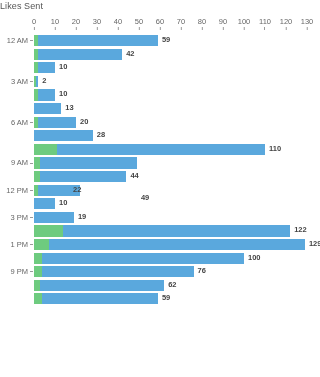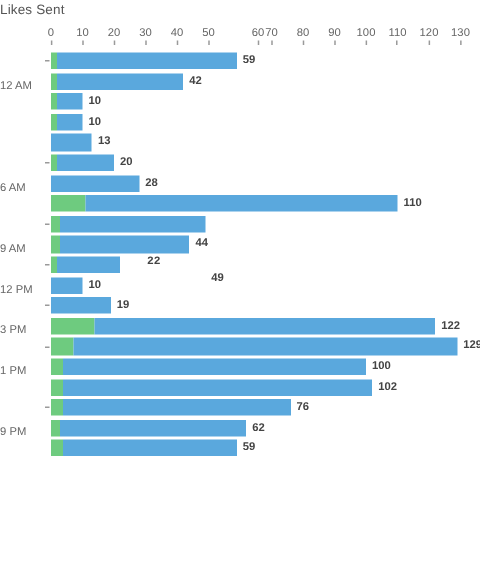--- a/index.html
+++ b/index.html
@@ -52,23 +52,23 @@
     left:0;top:34px;
     width:320px;height:343px;
   }
   .row{
     position:relative;
     height:13.6px;
     width:320px;
   }
   .row-label{
     position:absolute;
-    left:0;top:16px;
+    left:0;top:0;
     width:28px;
-    text-align:left;
+    text-align:right;
     font-size:7.5px;
     line-height:13.6px;
     color:#666666;
     white-space:nowrap;
   }
   .row-tick{
     position:absolute;
     left:30px;
     top:6.3px;
     width:3px;height:1px;
@@ -124,21 +124,21 @@
         <span class="tick-mark"></span>
       </div>
       <div class="tick" style="left: 84px;">
         <span class="tick-label">40</span>
         <span class="tick-mark"></span>
       </div>
       <div class="tick" style="left: 105px;">
         <span class="tick-label">50</span>
         <span class="tick-mark"></span>
       </div>
-      <div class="tick" style="left: 126px; margin-left: 12px;">
+      <div class="tick" style="left: 126px;">
         <span class="tick-label">60</span>
         <span class="tick-mark"></span>
       </div>
       <div class="tick" style="left: 147px;">
         <span class="tick-label">70</span>
         <span class="tick-mark"></span>
       </div>
       <div class="tick" style="left: 168px;">
         <span class="tick-label">80</span>
         <span class="tick-mark"></span>
@@ -174,20 +174,26 @@
       </div>
       <div class="row">
         <div class="bar-wrap"><span class="seg seg-green" style="width: 4.2px;"></span><span class="seg seg-blue" style="width: 84px;"></span></div>
         <div class="bar-value" style="left: 126.2px;">42</div>
       </div>
       <div class="row">
         <div class="bar-wrap"><span class="seg seg-green" style="width: 4.2px;"></span><span class="seg seg-blue" style="width: 16.8px;"></span></div>
         <div class="bar-value" style="left: 59px;">10</div>
       </div>
       <div class="row">
+        <div class="row-label">3 AM</div>
+        <div class="row-tick"></div>
+        <div class="bar-wrap"><span class="seg seg-green" style="width: 2.1px;"></span><span class="seg seg-blue" style="width: 2.1px;"></span></div>
+        <div class="bar-value" style="left: 42.2px;">2</div>
+      </div>
+      <div class="row">
         <div class="bar-wrap"><span class="seg seg-green" style="width: 4.2px;"></span><span class="seg seg-blue" style="width: 16.8px;"></span></div>
         <div class="bar-value" style="left: 59px;">10</div>
       </div>
       <div class="row">
         <div class="bar-wrap"><span class="seg seg-blue" style="width: 27.3px;"></span></div>
         <div class="bar-value" style="left: 65.3px;">13</div>
       </div>
       <div class="row">
         <div class="row-label">6 AM</div>
         <div class="row-tick"></div>
@@ -209,21 +215,21 @@
         <div class="bar-value" style="left: 140.9px; margin-top: 36px;">49</div>
       </div>
       <div class="row">
         <div class="bar-wrap"><span class="seg seg-green" style="width: 6.3px;"></span><span class="seg seg-blue" style="width: 86.1px;"></span></div>
         <div class="bar-value" style="left: 130.4px;">44</div>
       </div>
       <div class="row">
         <div class="row-label">12 PM</div>
         <div class="row-tick"></div>
         <div class="bar-wrap"><span class="seg seg-green" style="width: 4.2px;"></span><span class="seg seg-blue" style="width: 42px;"></span></div>
-        <div class="bar-value" style="left: 98px; font-family: Liberation Mono, monospace;">22</div>
+        <div class="bar-value" style="left: 73px;">22</div>
       </div>
       <div class="row">
         <div class="bar-wrap"><span class="seg seg-blue" style="width: 21px;"></span></div>
         <div class="bar-value" style="left: 59px;">10</div>
       </div>
       <div class="row">
         <div class="row-label">3 PM</div>
         <div class="row-tick"></div>
         <div class="bar-wrap"><span class="seg seg-blue" style="width: 39.9px;"></span></div>
         <div class="bar-value" style="left: 77.9px;">19</div>
@@ -236,24 +242,20 @@
         <div class="row-label">1 PM</div>
         <div class="row-tick"></div>
         <div class="bar-wrap"><span class="seg seg-green" style="width: 14.7px;"></span><span class="seg seg-blue" style="width: 256.2px;"></span></div>
         <div class="bar-value" style="left: 308.9px;">129</div>
       </div>
       <div class="row">
         <div class="bar-wrap"><span class="seg seg-green" style="width: 8.4px;"></span><span class="seg seg-blue" style="width: 201.6px;"></span></div>
         <div class="bar-value" style="left: 248px;">100</div>
       </div>
       <div class="row">
-        <div class="bar-wrap"><span class="seg seg-green" style="width: 8.4px;"></span><span class="seg seg-blue" style="width: 205.8px;"></span></div>
-        <div class="bar-value" style="left: 252.2px;">102</div>
-      </div>
-      <div class="row">
         <div class="row-label">9 PM</div>
         <div class="row-tick"></div>
         <div class="bar-wrap"><span class="seg seg-green" style="width: 8.4px;"></span><span class="seg seg-blue" style="width: 151.2px;"></span></div>
         <div class="bar-value" style="left: 197.6px;">76</div>
       </div>
       <div class="row">
         <div class="bar-wrap"><span class="seg seg-green" style="width: 6.3px;"></span><span class="seg seg-blue" style="width: 123.9px;"></span></div>
         <div class="bar-value" style="left: 168.2px;">62</div>
       </div>
       <div class="row">

